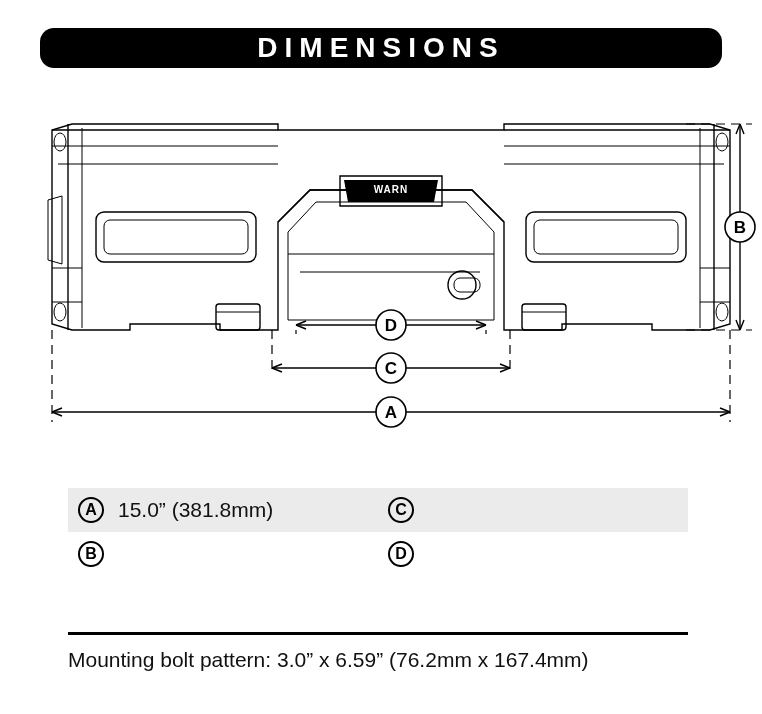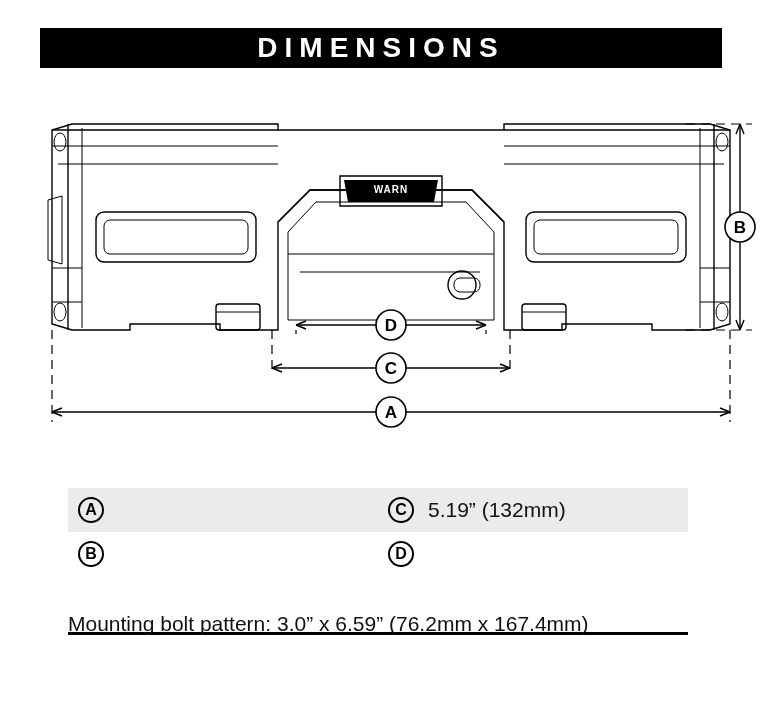--- a/index.html
+++ b/index.html
@@ -20,20 +20,21 @@
   .title-bar {
     position: absolute;
     left: 40px;
     top: 28px;
     width: 682px;
     height: 40px;
     background: #000000;
     display: flex;
     align-items: center;
     justify-content: center;
+    border-radius: 14px;
   }
   .title-bar .title-text {
     color: #ffffff;
     font-size: 28px;
     font-weight: bold;
     letter-spacing: 7px;
     line-height: 1;
   }
 
   
@@ -92,21 +93,21 @@
     position: absolute;
     left: 68px;
     top: 632px;
     width: 620px;
     height: 3px;
     background: #000;
   }
   .footer-note {
     position: absolute;
     left: 68px;
-    top: 612px;
+    top: 648px;
     width: 640px;
     font-size: 21px;
     color: #111;
     white-space: nowrap;
   }
 
   
   .ln { stroke: #000; stroke-width: 1.4; fill: none; }
   .ln-thin { stroke: #000; stroke-width: 1; fill: none; }
   .dash { stroke: #000; stroke-width: 1.2; fill: none; stroke-dasharray: 9 6; }
@@ -239,24 +240,24 @@
         <text class="dim-lbl" x="381" y="340">A</text>
       </g>
 
     </svg>
   </div>
 
   <div class="dim-table">
     <div class="dim-row shaded">
       <div class="dim-cell">
         <div class="badge">A</div>
+        <div class="dim-value">15.0” (381.8mm)</div>
       </div>
       <div class="dim-cell">
         <div class="badge">C</div>
-        <div class="dim-value">5.19” (132mm)</div>
       </div>
     </div>
     <div class="dim-row">
       <div class="dim-cell">
         <div class="badge">B</div>
       </div>
       <div class="dim-cell">
         <div class="badge">D</div>
       </div>
     </div>

